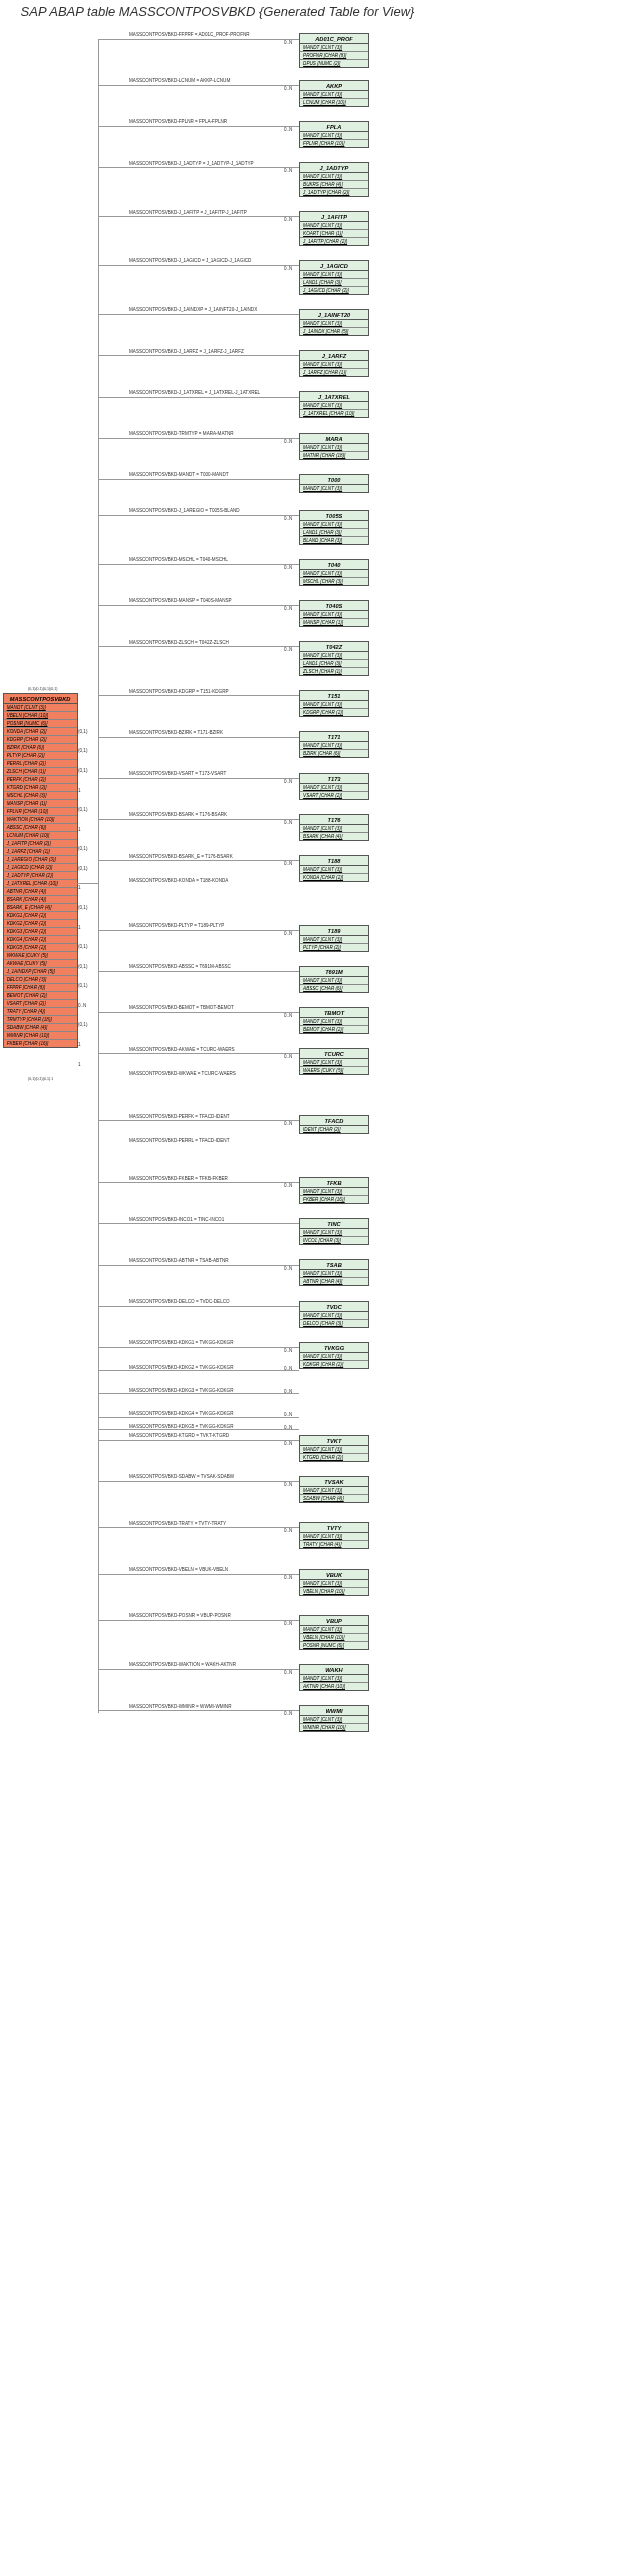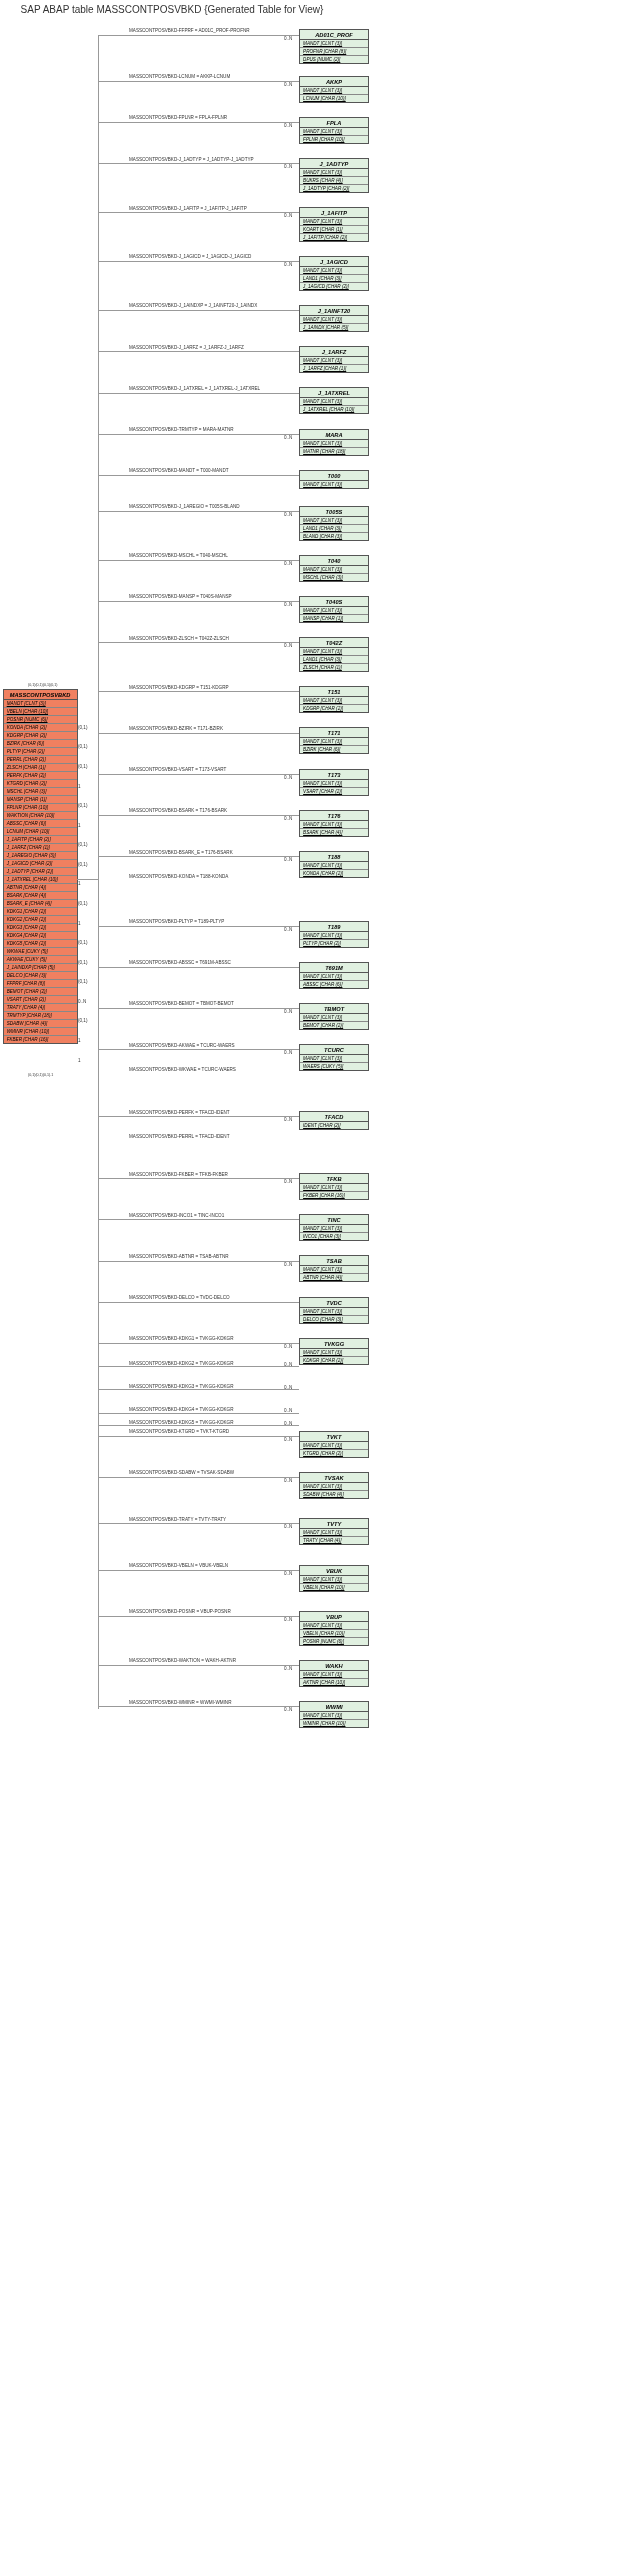--- a/index.html
+++ b/index.html
@@ -4,23 +4,24 @@
 <style>
   * { box-sizing: border-box; }
   body {
     margin: 0;
     font-family: Arial, sans-serif;
     font-size: 5.2px;
     background: #fff;
     width: 631px;
   }
   .title {
-    font-size: 10px;
+    font-size: 13px;
     padding: 4.1px 20.6px;
     color: #333;
+    font-style: italic;
   }
   .canvas {
     position: relative;
     width: 631px;
     height: 2731px;
   }
   .entity {
     position: absolute;
     border: 0.5px solid #555;
     background: #e0f0e0;

